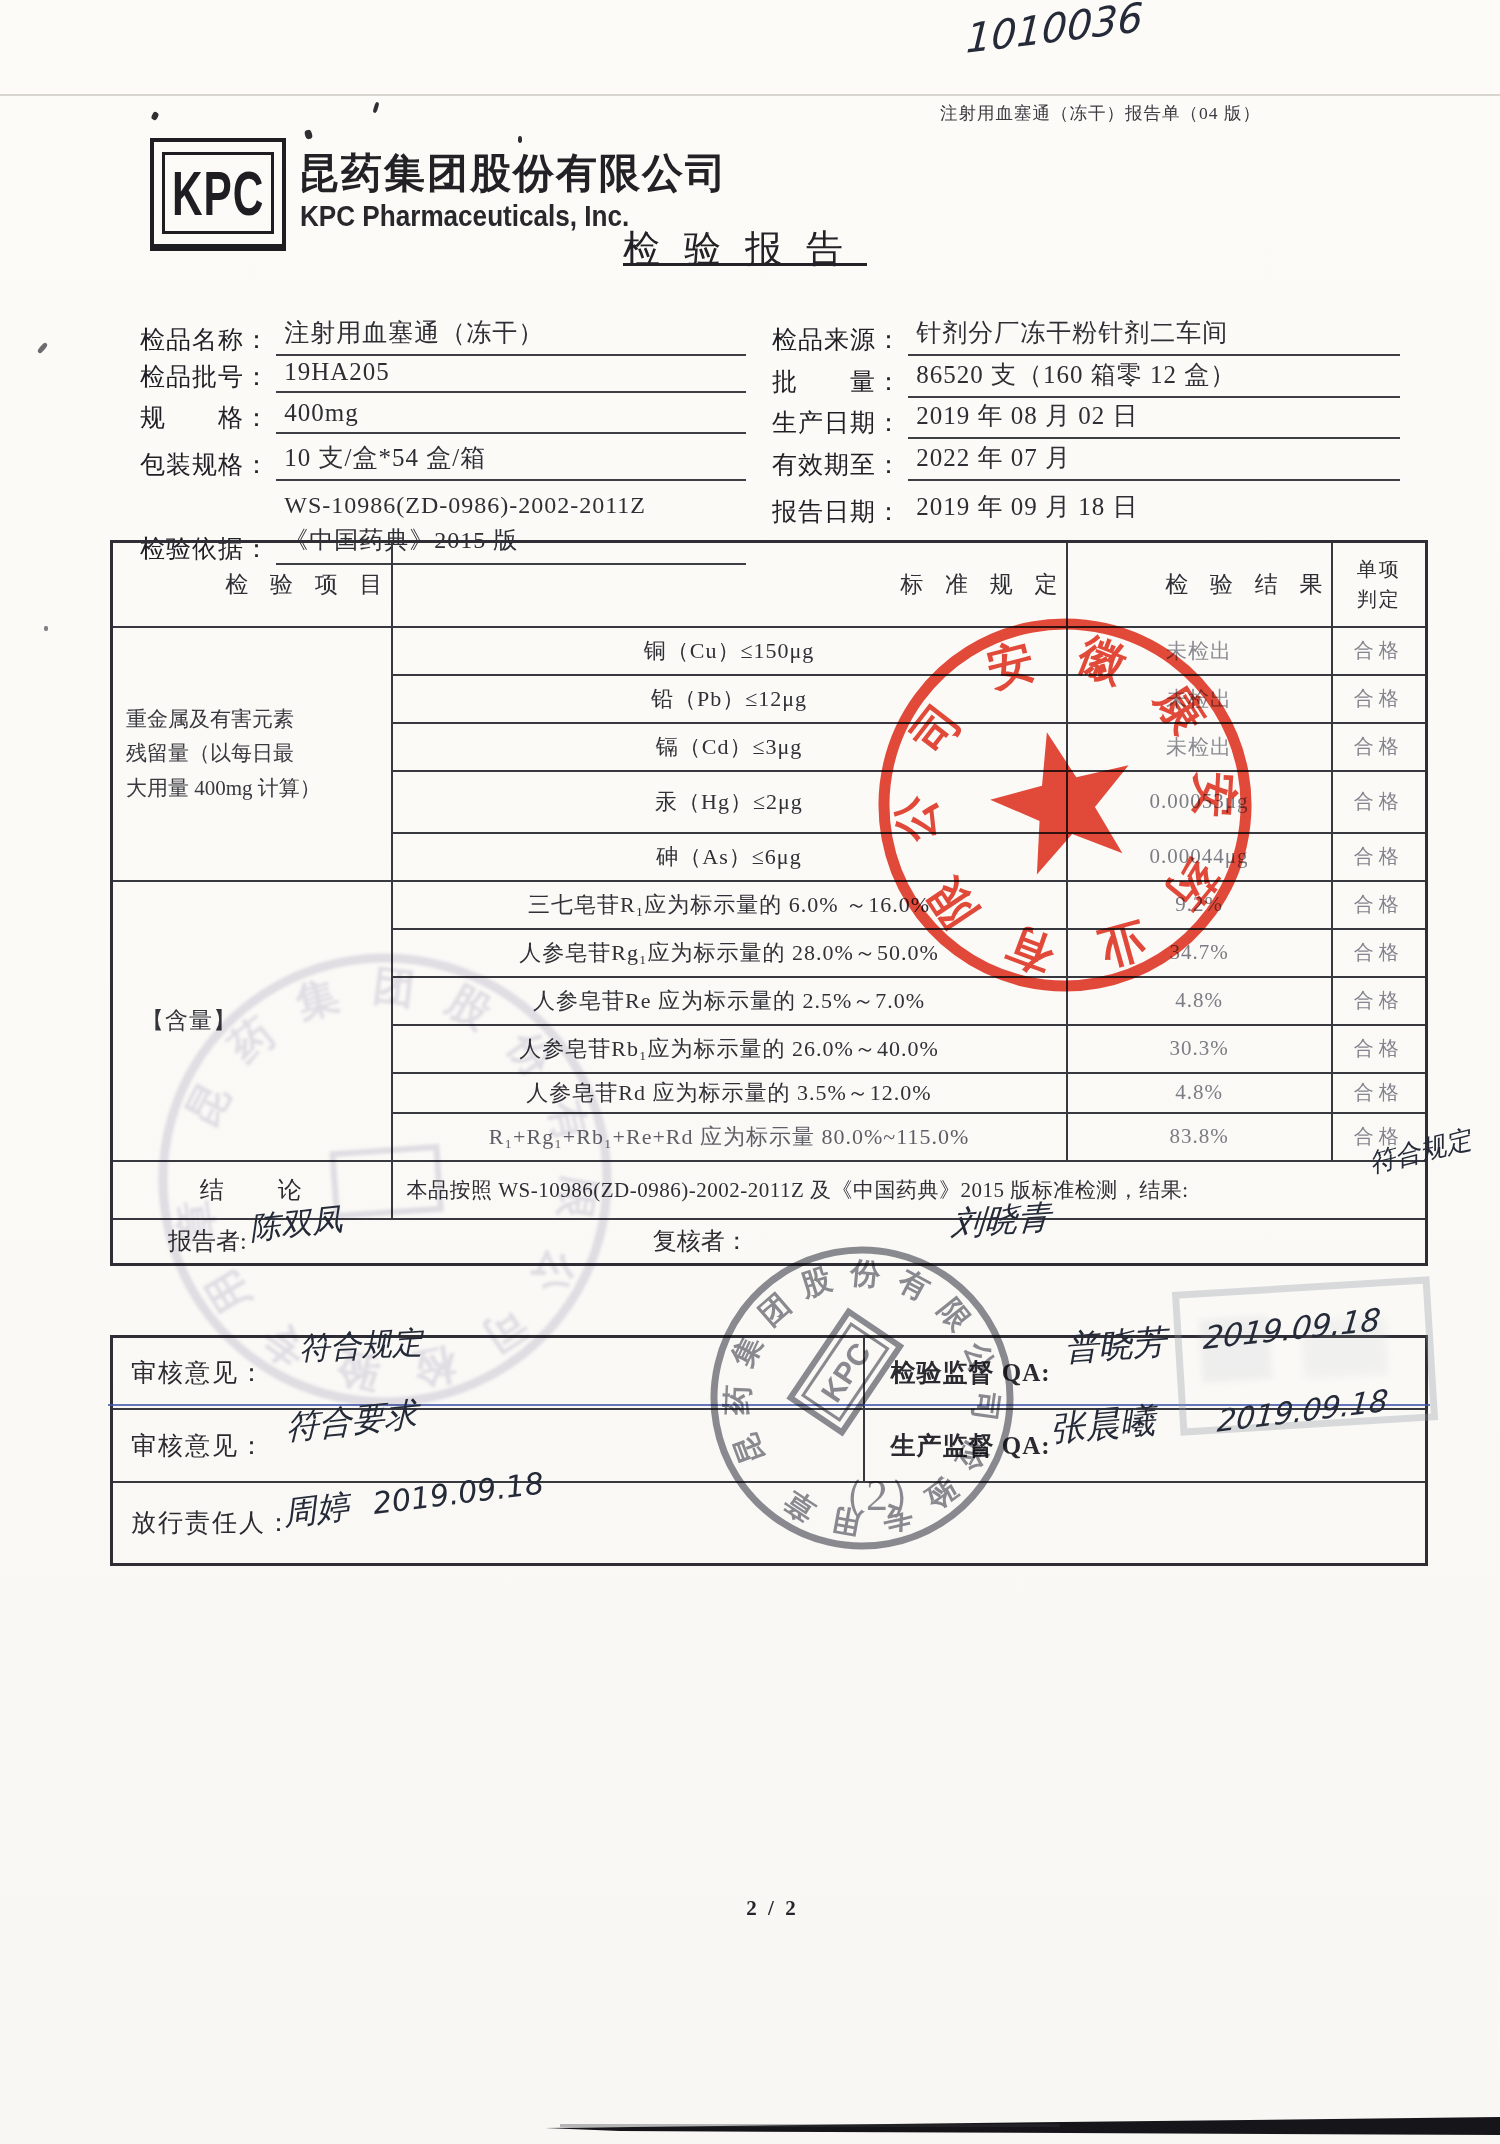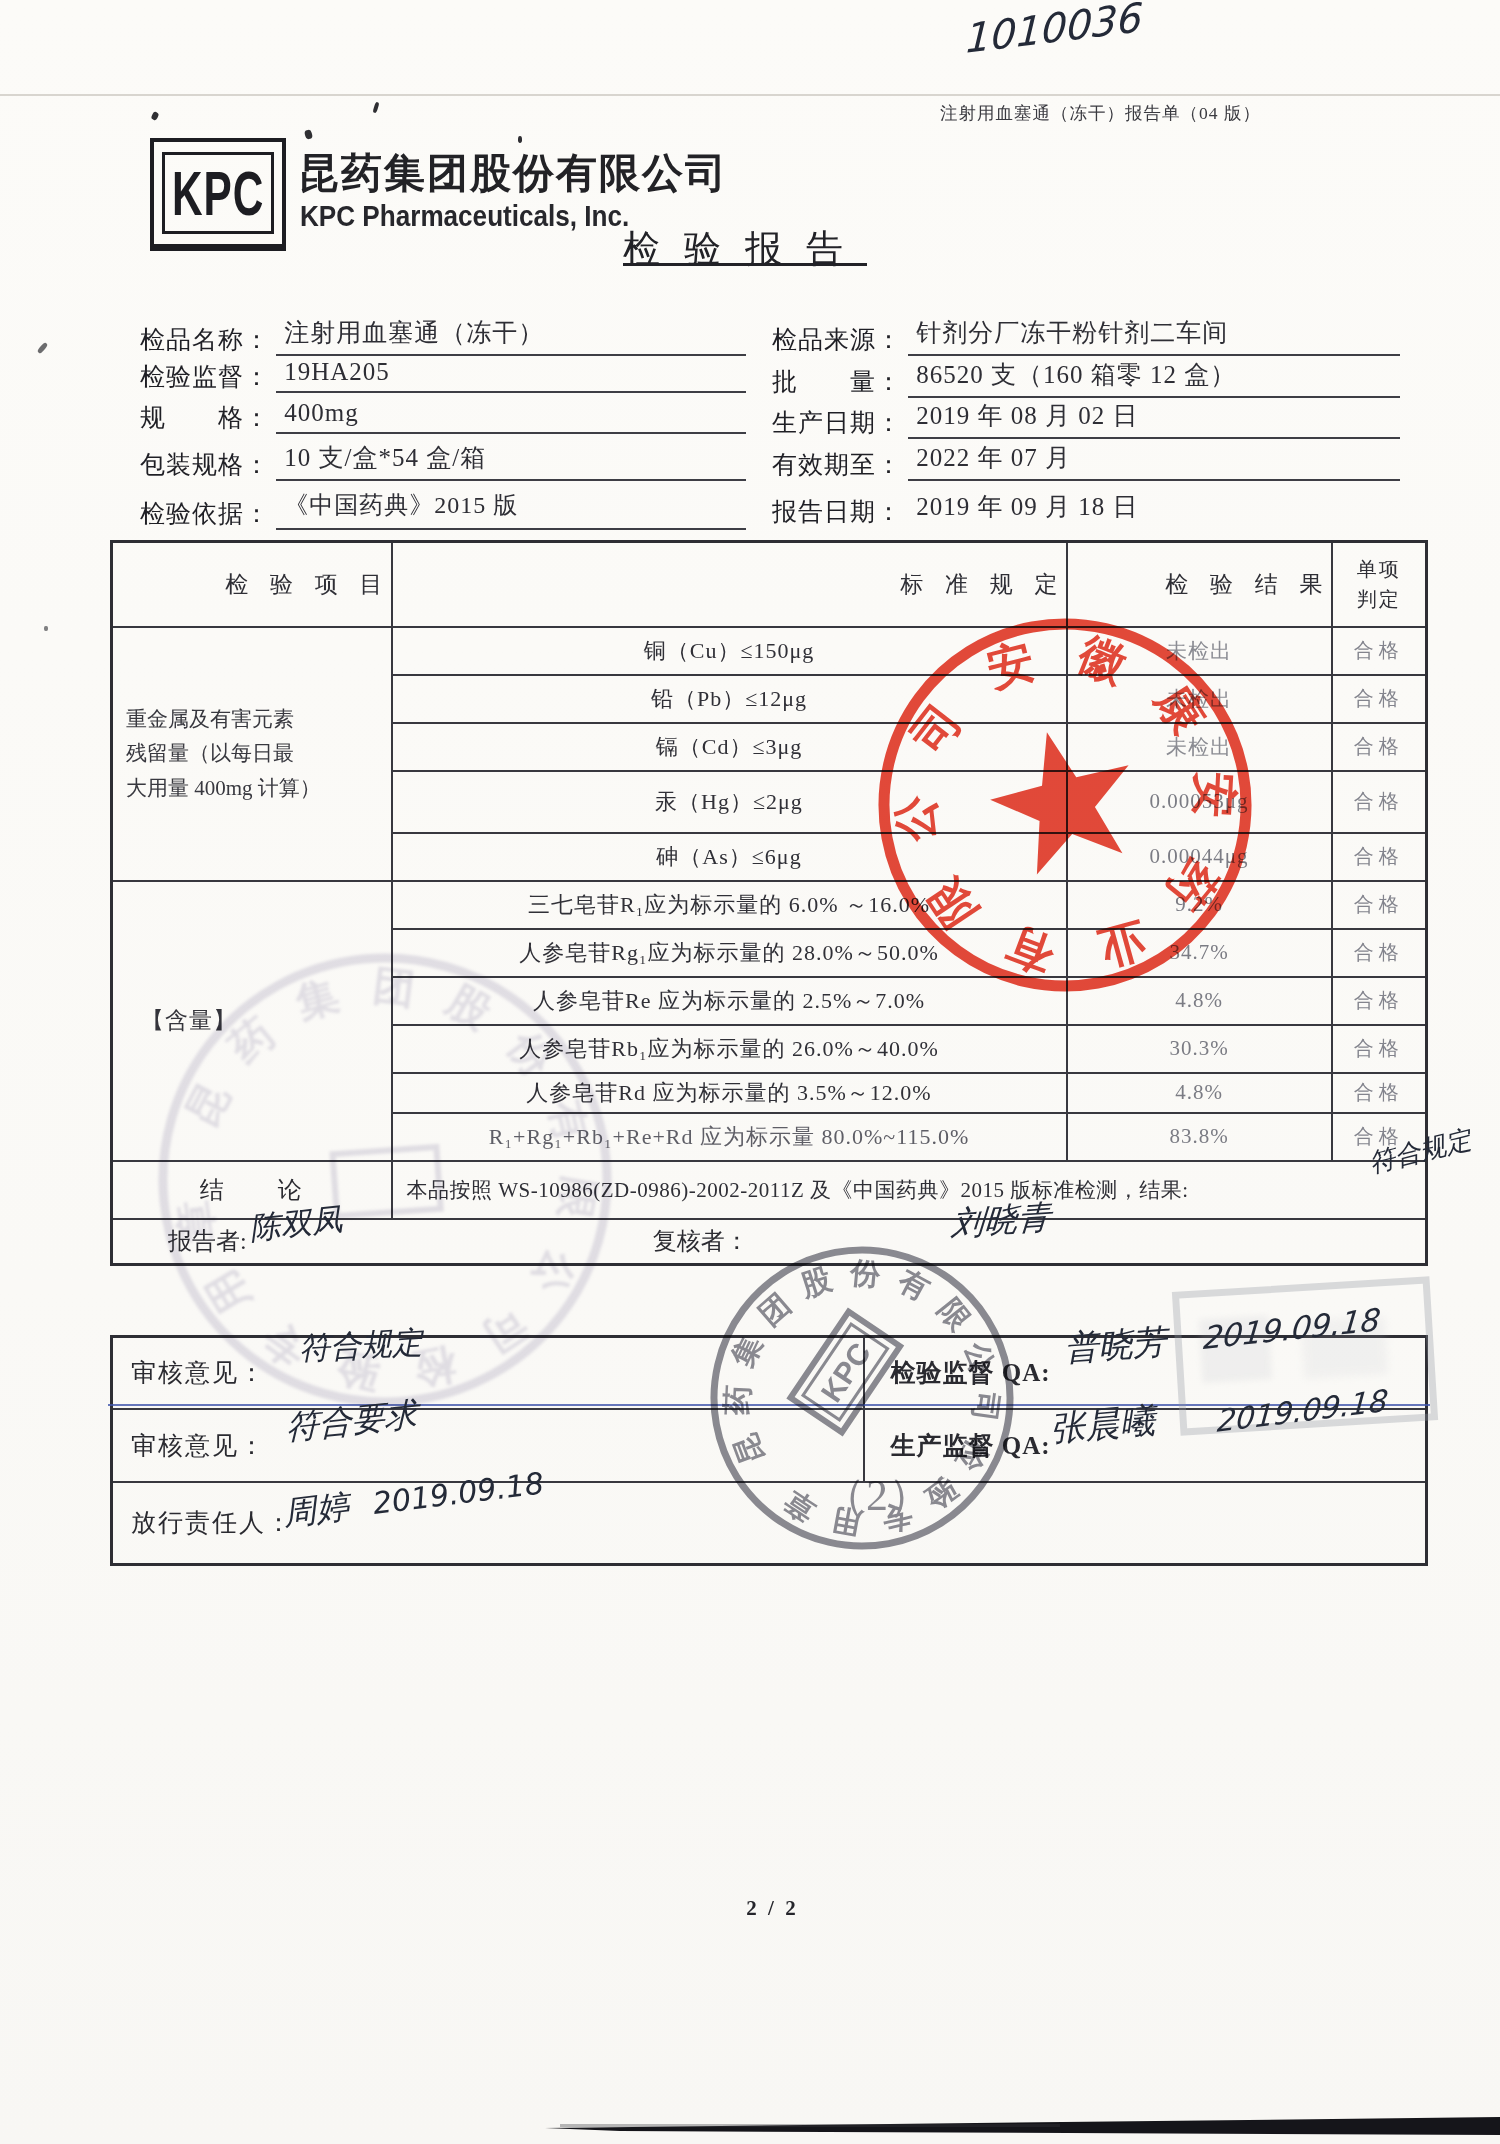--- a/index.html
+++ b/index.html
@@ -86,34 +86,34 @@
   <div class="abs co-cn">昆药集团股份有限公司</div>
   <div class="abs co-en">KPC Pharmaceuticals, Inc.</div>
 
   <div class="abs title">检验报告</div>
 
   <div class="info-row" style="left:140px;top:296px;">
     <span class="lab">检品名称：</span>
     <span class="val vl">注射用血塞通（冻干）</span>
   </div>
   <div class="info-row" style="left:140px;top:338px;">
-    <span class="lab">检验监督：</span>
+    <span class="lab">检品批号：</span>
     <span class="val vl">19HA205</span>
   </div>
   <div class="info-row" style="left:140px;top:379px;">
     <span class="lab">规　　格：</span>
     <span class="val vl">400mg</span>
   </div>
   <div class="info-row" style="left:140px;top:421px;">
     <span class="lab">包装规格：</span>
     <span class="val vl">10 支/盒*54 盒/箱</span>
   </div>
   <div class="info-row two-line" style="left:140px;top:468px;">
     <span class="lab" style="vertical-align:bottom;">检验依据：</span>
-    <span class="val vl" style="font-size:24px;"><span style="display:block;">《中国药典》2015 版</span></span>
+    <span class="val vl" style="font-size:24px;"><span style="display:block;">WS-10986(ZD-0986)-2002-2011Z</span><span style="display:block;">《中国药典》2015 版</span></span>
   </div>
 
   <div class="info-row" style="left:772px;top:296px;">
     <span class="lab">检品来源：</span>
     <span class="val vr">针剂分厂冻干粉针剂二车间</span>
   </div>
   <div class="info-row" style="left:772px;top:338px;">
     <span class="lab">批　　量：</span>
     <span class="val vr">86520 支（160 箱零 12 盒）</span>
   </div>

